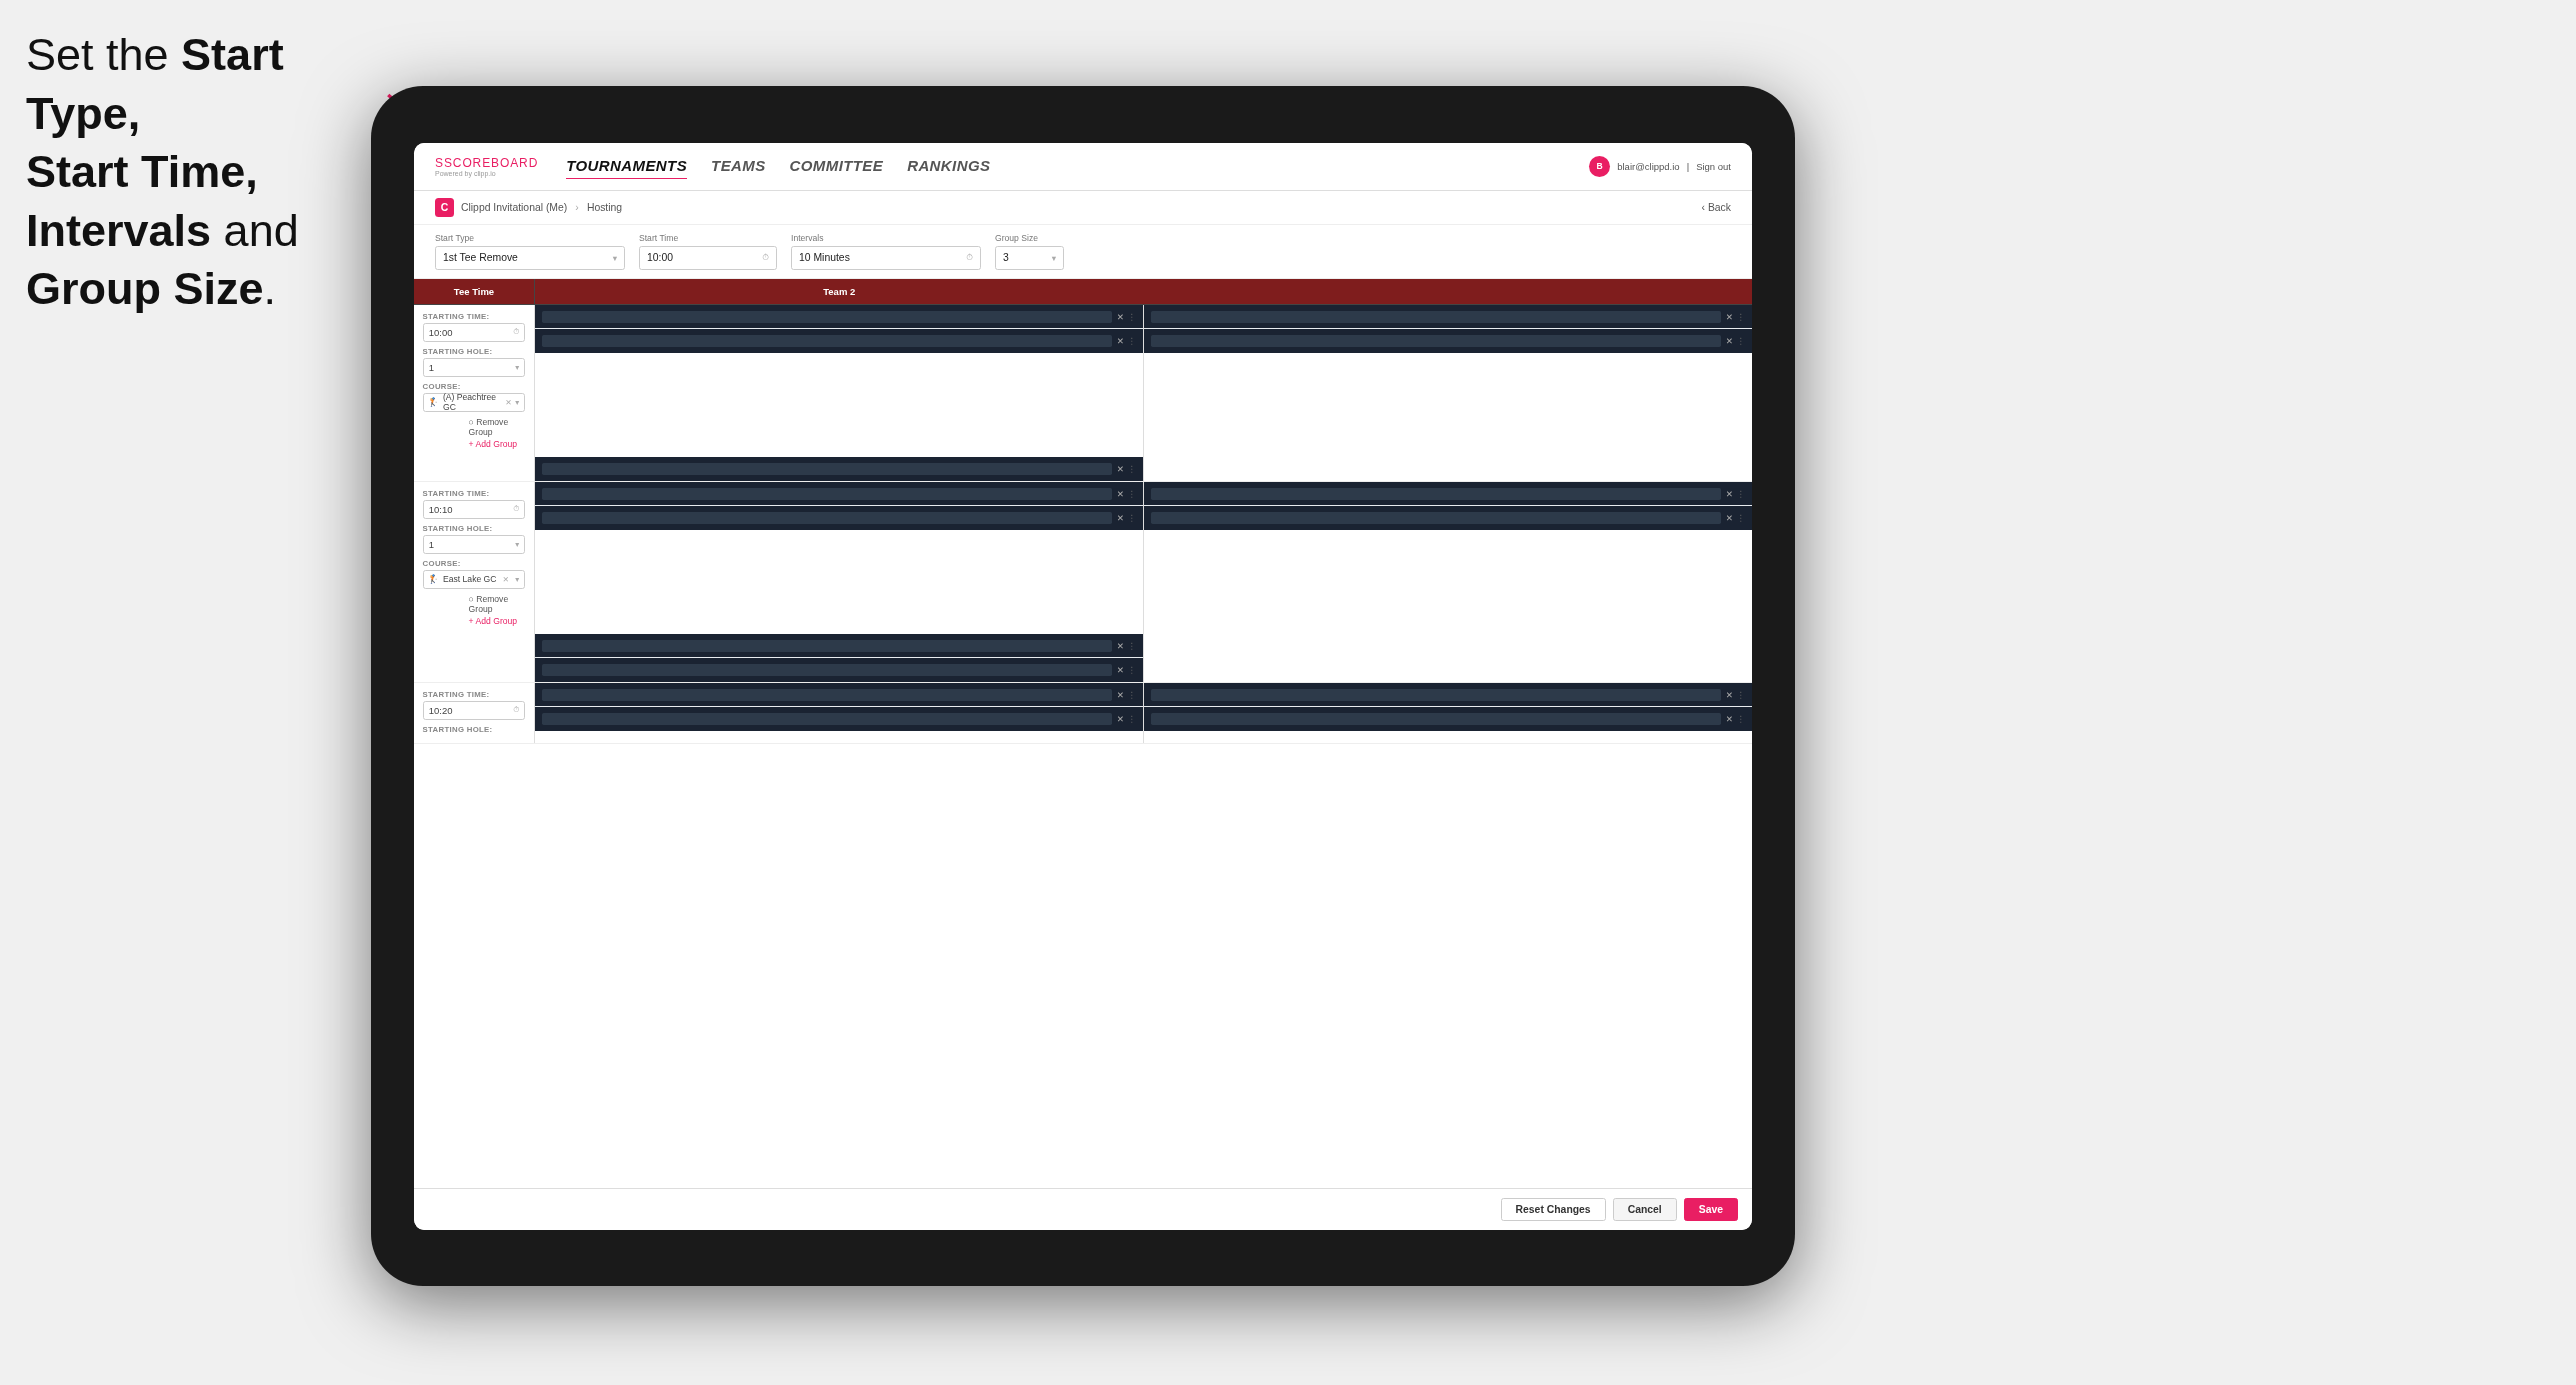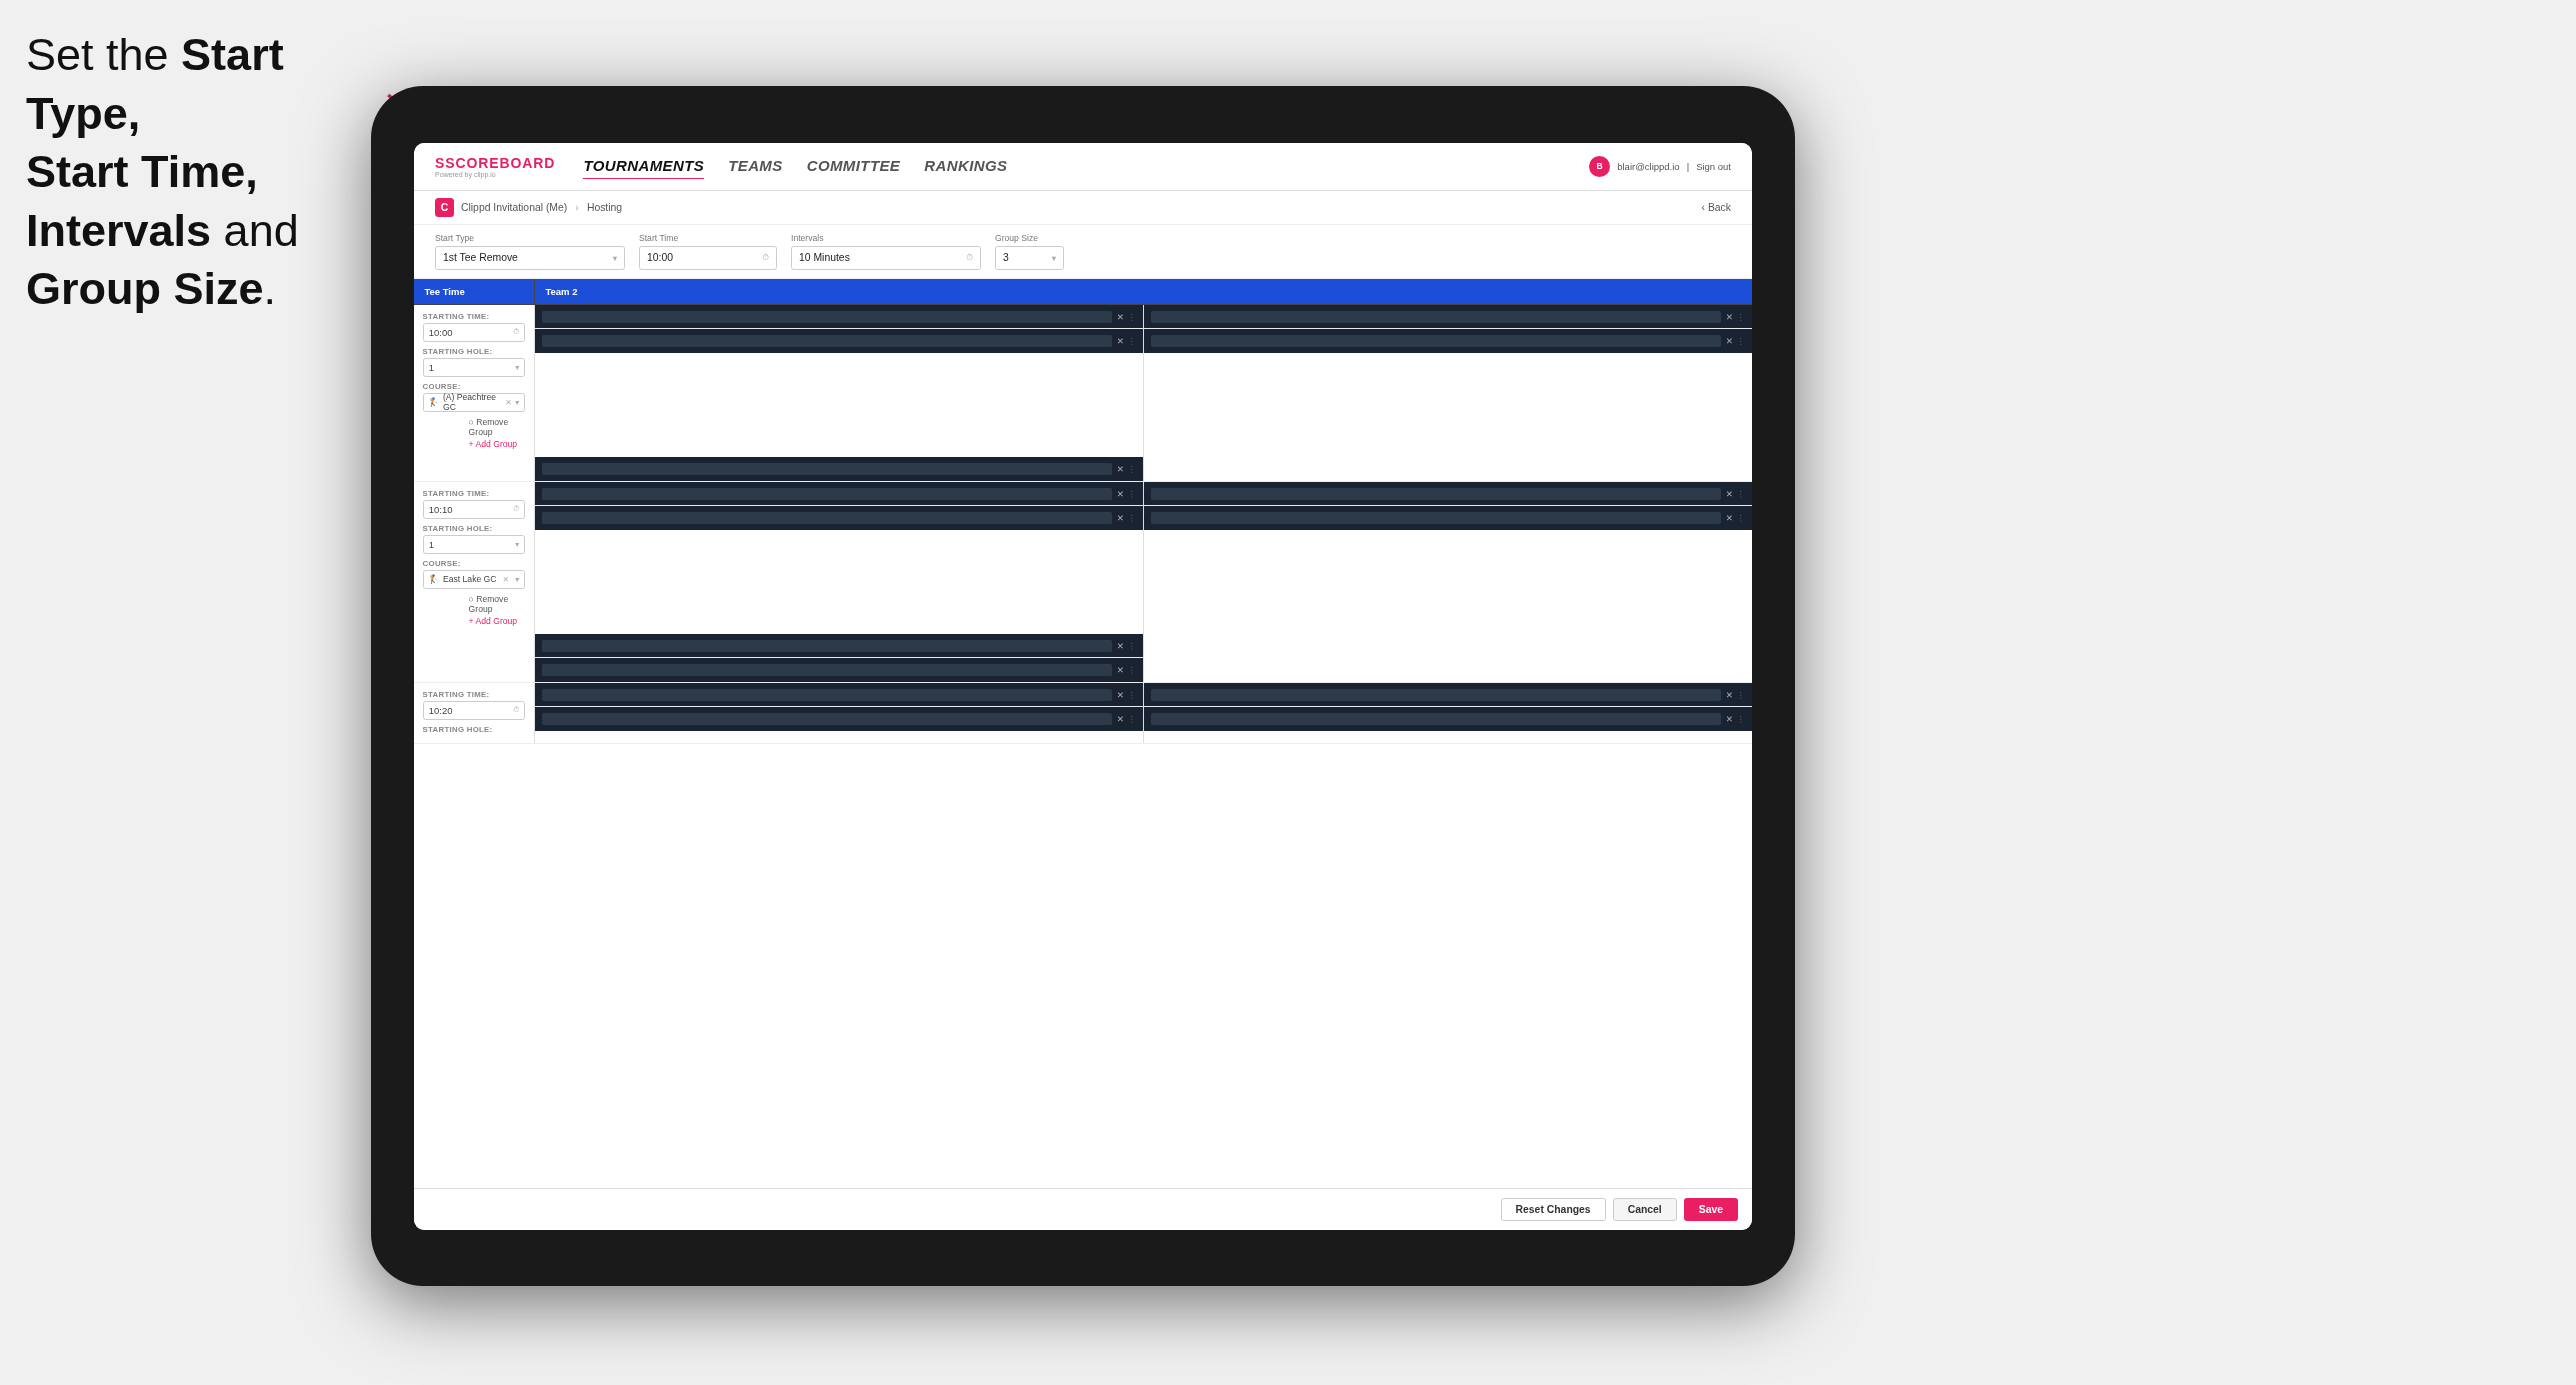--- a/index.html
+++ b/index.html
@@ -74,22 +74,22 @@
       padding: 0 21px;
       height: 48px;
       flex-shrink: 0;
     }
     .logo-area {
       display: flex;
       flex-direction: column;
       margin-right: 28px;
     }
     .logo-text {
-      font-size: 14px;
-      font-weight: 700;
+      font-size: 12px;
+      font-weight: 400;
       letter-spacing: 0.9px;
       color: #111;
     }
     .logo-text span { color: #e91e63; }
     .logo-sub {
       font-size: 7px;
       color: #999;
     }
     .nav-links {
       display: flex;
@@ -212,24 +212,25 @@
     .table-container {
       flex: 1;
       overflow-y: auto;
       background: #fff;
     }
 
     
     .table-header {
       display: grid;
       grid-template-columns: 121px 1fr 1fr;
-      background: #1d4ed8;
+      background: #7f1d1d;
       color: #fff;
       font-size: 9.5px;
       font-weight: 600;
+      text-align: center;
       border-bottom: 0.9px solid #444;
     }
     .table-header div {
       padding: 7px 10.4px;
       border-right: 0.9px solid #444;
     }
     .table-header div:last-child { border-right: none; }
 
     
     .group-section {

